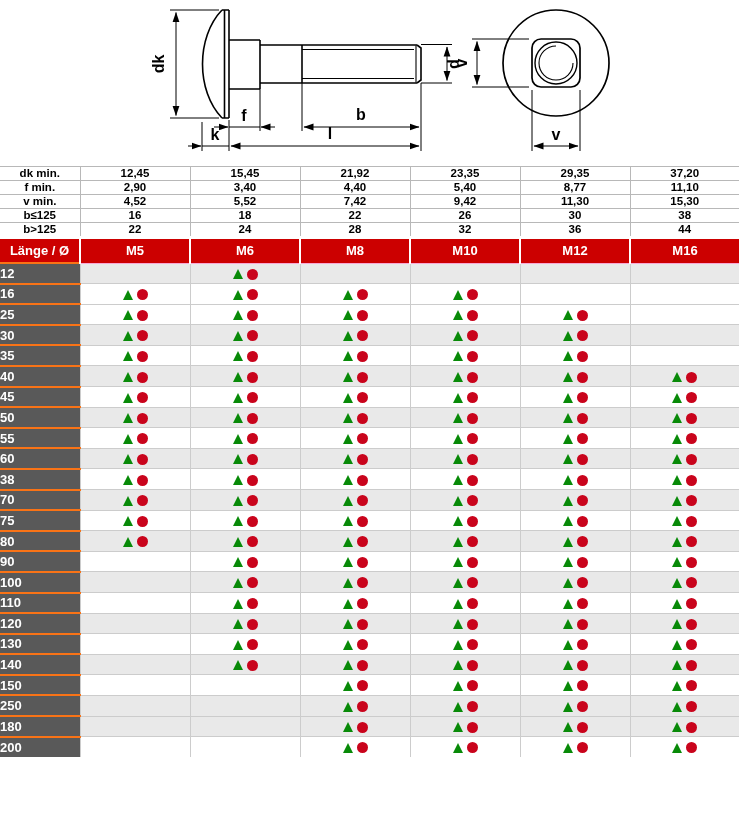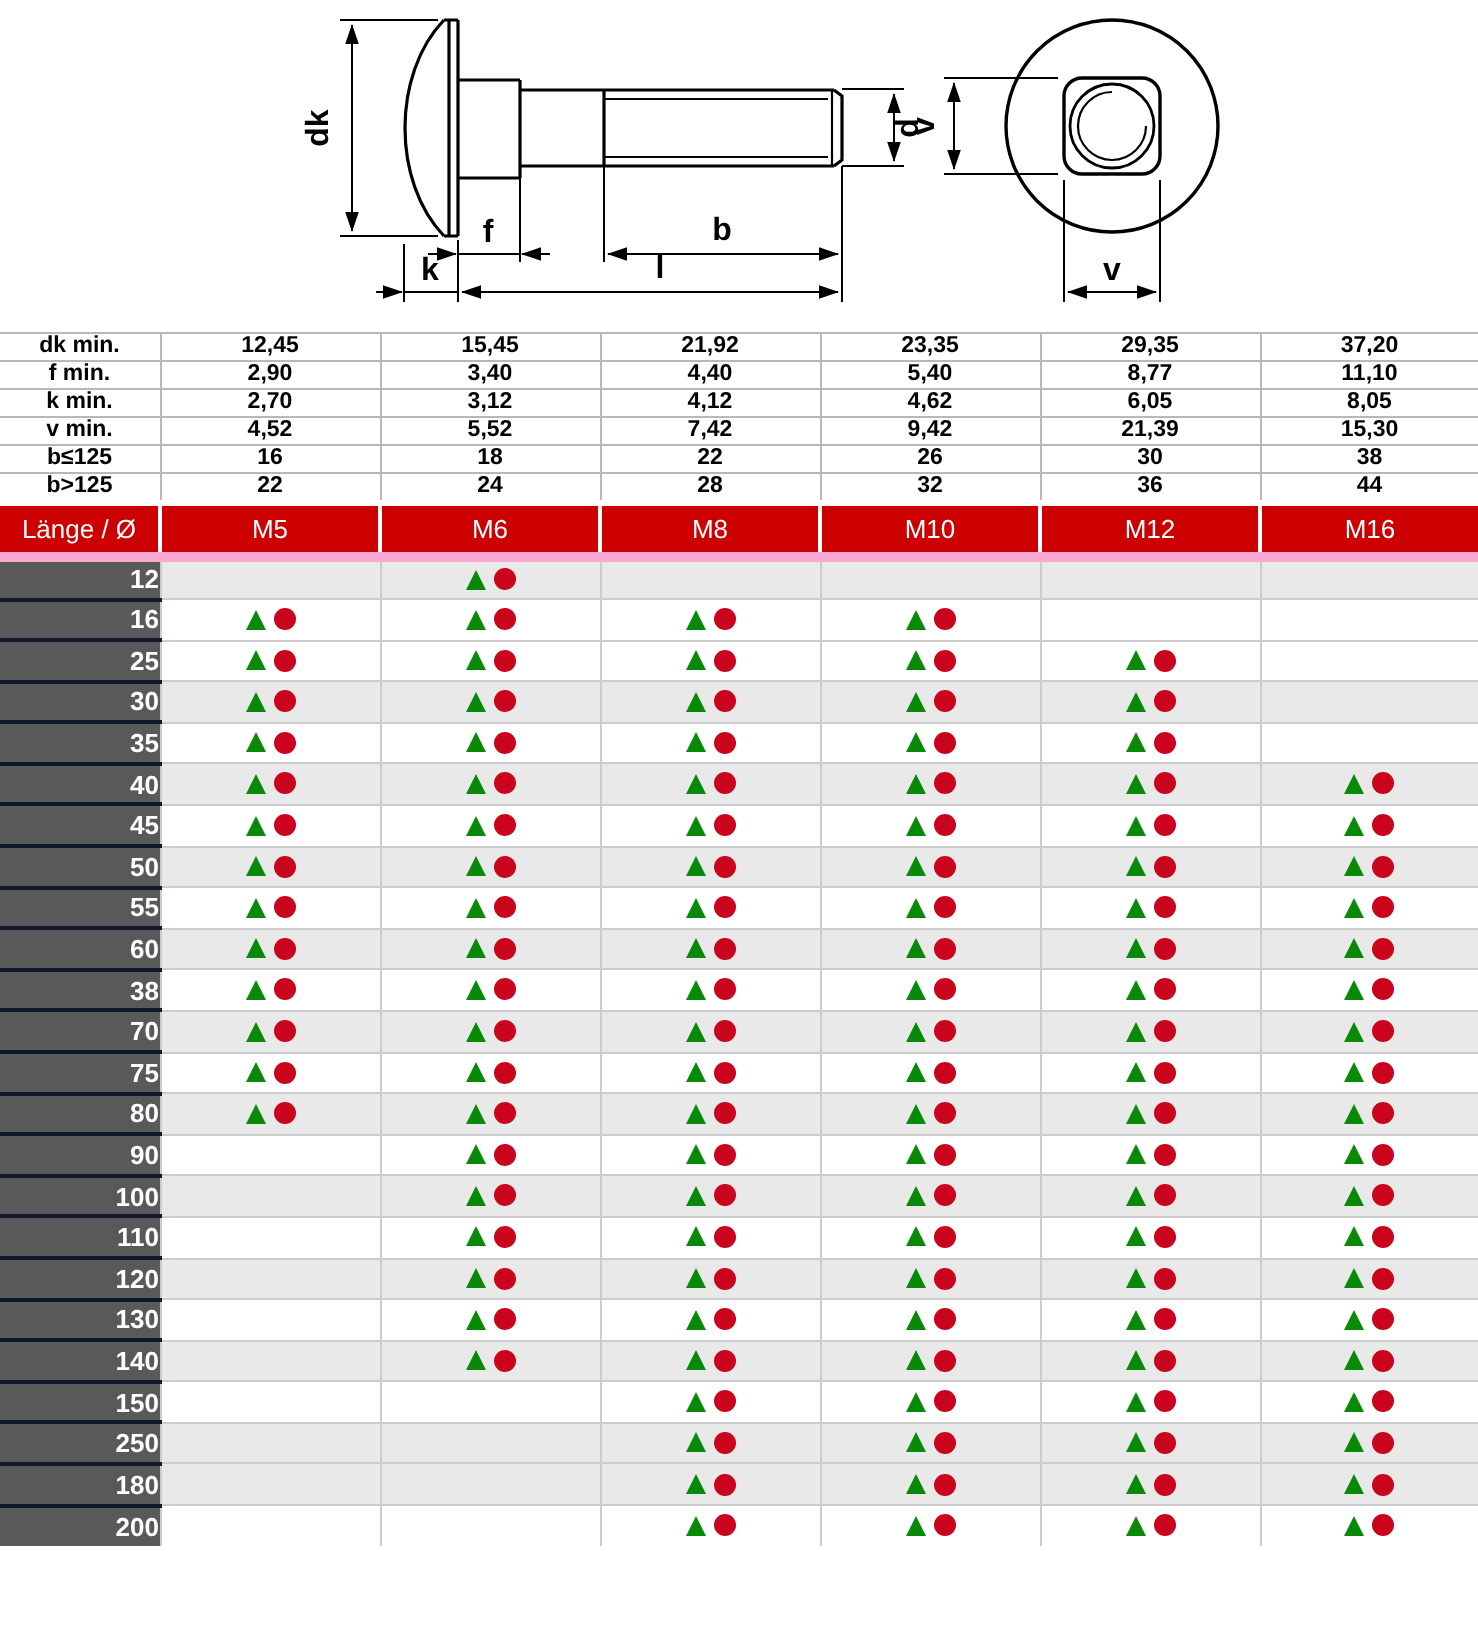--- a/index.html
+++ b/index.html
@@ -9,28 +9,28 @@
   
   tr.dimrow th, tr.dimrow td{
     border:1px solid var(--grid,#b8b8b8);
     height:13px;padding:0;font-size:11.5px;font-weight:bold;color:#000;text-align:center;
     background:#fff;line-height:13px;
   }
   tr.dimrow > *:first-child{border-left:none;}
   tr.dimrow > *:last-child{border-right:none;}
   
   tr.hdr th{
-    background:var(--red,#cc0000);color:#fff;font-size:13px;font-weight:normal;
-    height:23px;padding:0;text-align:center;border-top:3px solid #fff;border-bottom:5px solid #f9a8d4;
+    background:var(--red,#cc0000);color:#fff;font-size:13px;font-weight:bold;
+    height:23px;padding:0;text-align:center;border-top:3px solid #fff;border-bottom:1px solid #f9a8d4;
   }
   tr.hdr th + th{border-left:2px solid #fff;}
   
   tr.lenrow th{
     background:var(--dark,#595959);color:#fff;font-size:13px;font-weight:bold;
-    padding:0;text-align:right;border-top:2px solid #0f172a;
+    padding:0;text-align:left;border-top:2px solid #f97316;
   }
   tr.lenrow td{
     padding:0;text-align:center;border-top:1px solid var(--rowline,#c9c9c9);
     border-left:1px solid var(--rowline,#d2d2d2);
   }
   tr.lenrow{height:20.6px;}
   tr.lenrow.alt td{background:var(--stripe,#e9e9e9);}
   tr.lenrow.lite td{background:#fff;}
   .marks{display:inline-flex;align-items:center;gap:4px;vertical-align:middle;}
   .tri{width:0;height:0;border-left:5.5px solid transparent;border-right:5.5px solid transparent;
@@ -127,35 +127,26 @@
       <tr class="dimrow">
         <th>f min.</th>
         <td>2,90</td>
         <td>3,40</td>
         <td>4,40</td>
         <td>5,40</td>
         <td>8,77</td>
         <td>11,10</td>
       </tr>
       <tr class="dimrow">
-        <th>k min.</th>
-        <td>2,70</td>
-        <td>3,12</td>
-        <td>4,12</td>
-        <td>4,62</td>
-        <td>6,05</td>
-        <td>8,05</td>
-      </tr>
-      <tr class="dimrow">
         <th>v min.</th>
         <td>4,52</td>
         <td>5,52</td>
         <td>7,42</td>
         <td>9,42</td>
-        <td>21,39</td>
+        <td>11,30</td>
         <td>15,30</td>
       </tr>
       <tr class="dimrow">
         <th>b≤125</th>
         <td>16</td>
         <td>18</td>
         <td>22</td>
         <td>26</td>
         <td>30</td>
         <td>38</td>

